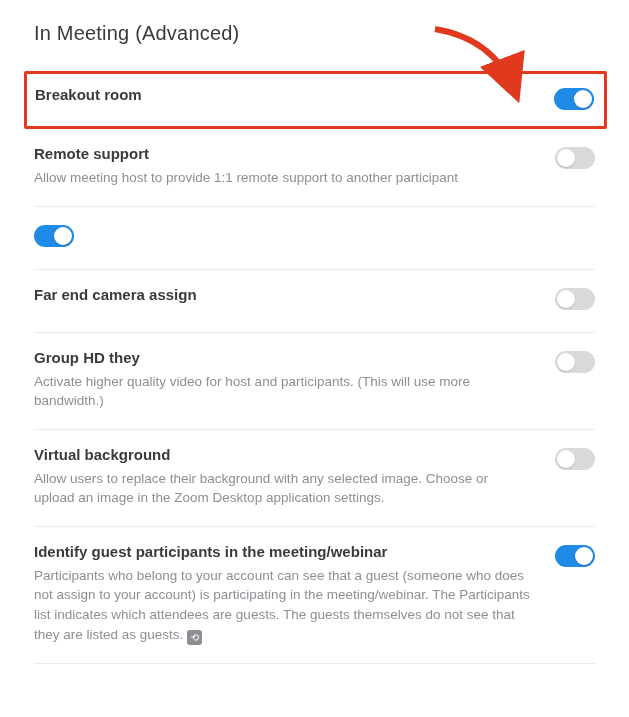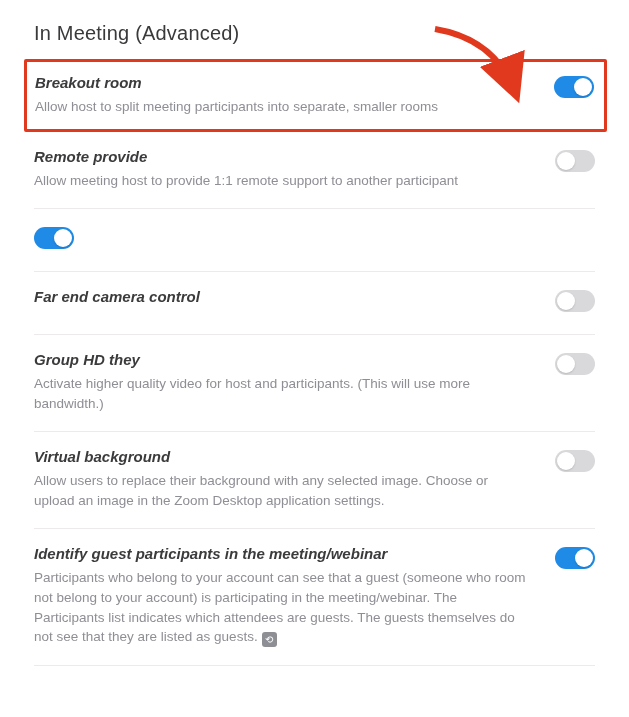--- a/index.html
+++ b/index.html
@@ -8,21 +8,21 @@
     background: #fff;
     width: 629px;
     padding: 22px 0 0 0;
     color: #232333;
   }
   .container { position: relative; padding: 0 34px; }
   h2.page-title {
     font-size: 20px;
     font-weight: 400;
     color: #3a3a3d;
-    margin-bottom: 18px;
+    margin-bottom: 30px;
     letter-spacing: .2px;
   }
   .settings { }
   .setting-row {
     display: flex;
     align-items: flex-start;
     padding: 16px 0 18px 0;
     border-bottom: 1px solid #eceaea;
   }
   .setting-row.highlighted {
@@ -30,21 +30,20 @@
     border-radius: 2px;
     padding: 12px 10px 12px 8px;
     margin: -4px -12px 0 -10px;
   }
   .setting-text { flex: 1 1 auto; padding-right: 24px; }
   .setting-title {
     font-size: 15px;
     font-weight: 600;
     color: #3b3b3d;
     margin-bottom: 6px;
-    font-style: italic;
   }
   .setting-desc {
     font-size: 13.5px;
     line-height: 1.45;
     color: #8e8e95;
   }
   .toggle-cell {
     flex: 0 0 auto;
     padding-top: 2px;
   }
@@ -94,58 +93,57 @@
 </style>
 </head>
 <body>
 
 <div class="container">
   <h2 class="page-title">In Meeting (Advanced)</h2>
   <div class="settings" id="settings-root">
       <div class="setting-row highlighted">
         <div class="setting-text">
           <div class="setting-title">Breakout room</div>
-          <div class="setting-desc"><span>Allow host to split meeting participants into separate, smaller rooms</span></div>
         </div>
         <div class="toggle-cell"><div class="toggle on"><div class="knob"></div></div></div>
       </div>
       <div class="setting-row">
         <div class="setting-text">
-          <div class="setting-title">Remote provide</div>
+          <div class="setting-title">Remote support</div>
           <div class="setting-desc"><span>Allow meeting host to provide 1:1 remote support to another participant</span></div>
         </div>
         <div class="toggle-cell"><div class="toggle"><div class="knob"></div></div></div>
       </div>
       <div class="setting-row">
         <div class="toggle-cell"><div class="toggle on"><div class="knob"></div></div></div>
       </div>
       <div class="setting-row">
         <div class="setting-text">
-          <div class="setting-title">Far end camera control</div>
+          <div class="setting-title">Far end camera assign</div>
         </div>
         <div class="toggle-cell"><div class="toggle"><div class="knob"></div></div></div>
       </div>
       <div class="setting-row">
         <div class="setting-text">
           <div class="setting-title">Group HD they</div>
           <div class="setting-desc"><span>Activate higher quality video for host and participants. (This will use more bandwidth.)</span></div>
         </div>
         <div class="toggle-cell"><div class="toggle"><div class="knob"></div></div></div>
       </div>
       <div class="setting-row">
         <div class="setting-text">
           <div class="setting-title">Virtual background</div>
           <div class="setting-desc"><span>Allow users to replace their background with any selected image. Choose or upload an image in the Zoom Desktop application settings.</span></div>
         </div>
         <div class="toggle-cell"><div class="toggle"><div class="knob"></div></div></div>
       </div>
       <div class="setting-row">
         <div class="setting-text">
           <div class="setting-title">Identify guest participants in the meeting/webinar</div>
-          <div class="setting-desc"><span>Participants who belong to your account can see that a guest (someone who room not belong to your account) is participating in the meeting/webinar. The Participants list indicates which attendees are guests. The guests themselves do not see that they are listed as guests.</span><span class="reset-icon">⟲</span></div>
+          <div class="setting-desc"><span>Participants who belong to your account can see that a guest (someone who does not assign to your account) is participating in the meeting/webinar. The Participants list indicates which attendees are guests. The guests themselves do not see that they are listed as guests.</span><span class="reset-icon">⟲</span></div>
         </div>
         <div class="toggle-cell"><div class="toggle on"><div class="knob"></div></div></div>
       </div>
     </div>
 
   <div class="arrow-wrap">
     <svg width="140" height="100" viewBox="0 0 140 100">
       <defs>
         <marker id="ah" markerWidth="8" markerHeight="8" refX="6" refY="4" orient="auto">
           <path d="M0,0 L8,4 L0,8 Z" fill="#e0391e"></path>

